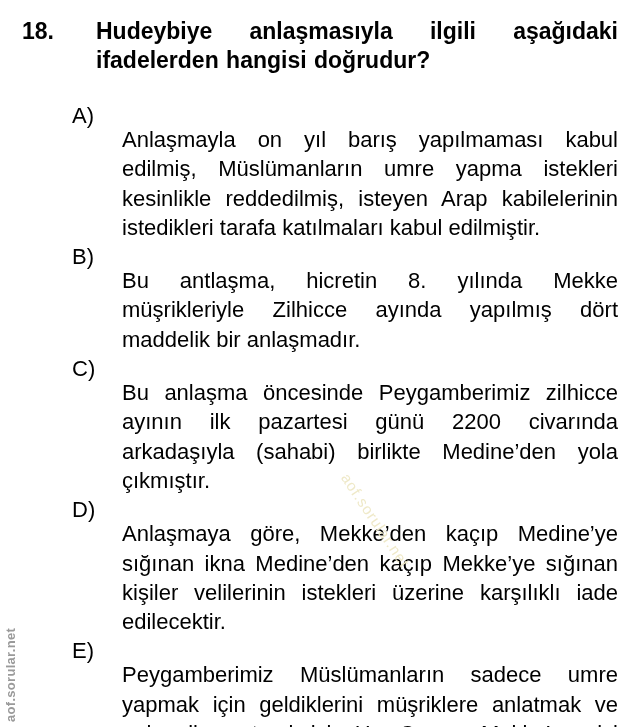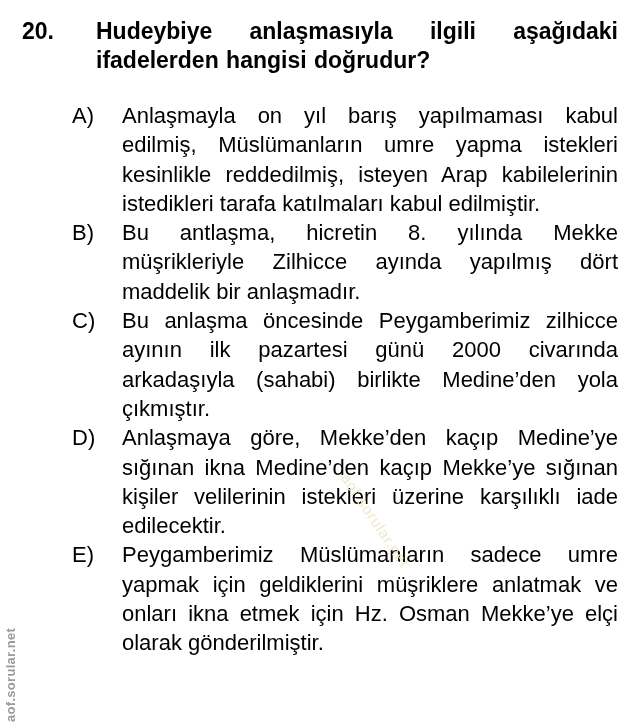--- a/index.html
+++ b/index.html
@@ -52,20 +52,21 @@
       margin-top: 0px;
     }
     .opt-letter {
       width: 50px;
       flex: none;
     }
     .opt-text {
       flex: 1;
       text-align: justify;
       text-align-last: left;
+      margin-top: 24px;
     }
     .wm-side {
       position: absolute;
       left: 3px;
       top: 722px;
       transform: rotate(-90deg);
       transform-origin: 0 0;
       font-size: 13px;
       font-weight: bold;
       color: #9a9a9a;
@@ -82,36 +83,36 @@
       color: #efe9c8;
       white-space: nowrap;
       letter-spacing: 1px;
       pointer-events: none;
     }
   </style>
 </head>
 <body>
 
 <div class="question">
-  <span class="q-number">20.</span>
+  <span class="q-number">18.</span>
   <span class="q-text">Hudeybiye anlaşmasıyla ilgili aşağıdaki ifadelerden hangisi doğrudur?</span>
 </div>
 
 <div class="options">
   <div class="option">
     <span class="opt-letter">A)</span>
     <span class="opt-text">Anlaşmayla on yıl barış yapılmaması kabul edilmiş, Müslümanların umre yapma istekleri kesinlikle reddedilmiş, isteyen Arap kabilelerinin istedikleri tarafa katılmaları kabul edilmiştir.</span>
   </div>
   <div class="option">
     <span class="opt-letter">B)</span>
     <span class="opt-text">Bu antlaşma, hicretin 8. yılında Mekke müşrikleriyle Zilhicce ayında yapılmış dört maddelik bir anlaşmadır.</span>
   </div>
   <div class="option">
     <span class="opt-letter">C)</span>
-    <span class="opt-text">Bu anlaşma öncesinde Peygamberimiz zilhicce ayının ilk pazartesi günü 2000 civarında arkadaşıyla (sahabi) birlikte Medine’den yola çıkmıştır.</span>
+    <span class="opt-text">Bu anlaşma öncesinde Peygamberimiz zilhicce ayının ilk pazartesi günü 2200 civarında arkadaşıyla (sahabi) birlikte Medine’den yola çıkmıştır.</span>
   </div>
   <div class="option">
     <span class="opt-letter">D)</span>
     <span class="opt-text">Anlaşmaya göre, Mekke’den kaçıp Medine’ye sığınan ikna Medine’den kaçıp Mekke’ye sığınan kişiler velilerinin istekleri üzerine karşılıklı iade edilecektir.</span>
   </div>
   <div class="option">
     <span class="opt-letter">E)</span>
     <span class="opt-text">Peygamberimiz Müslümanların sadece umre yapmak için geldiklerini müşriklere anlatmak ve onları ikna etmek için Hz. Osman Mekke’ye elçi olarak gönderilmiştir.</span>
   </div>
 </div>

